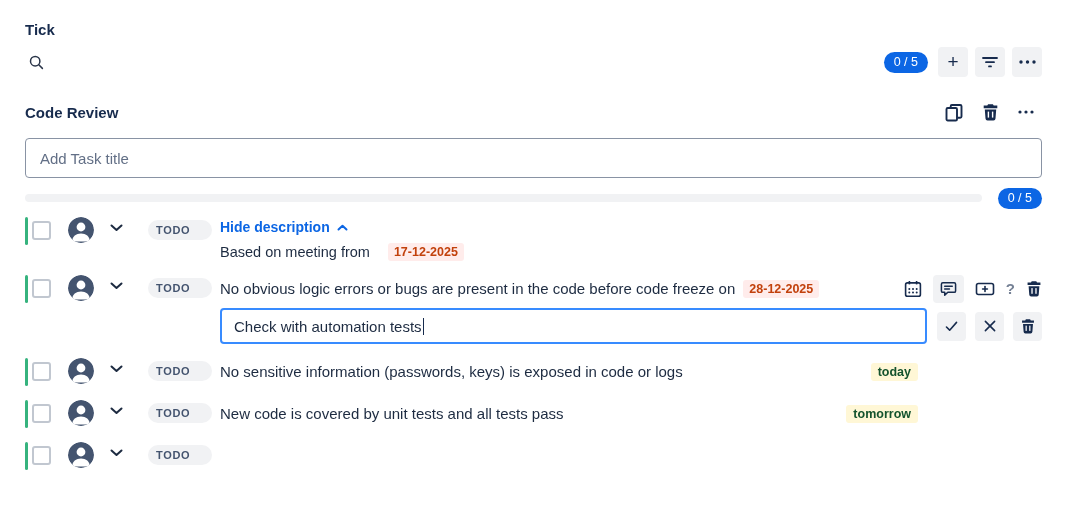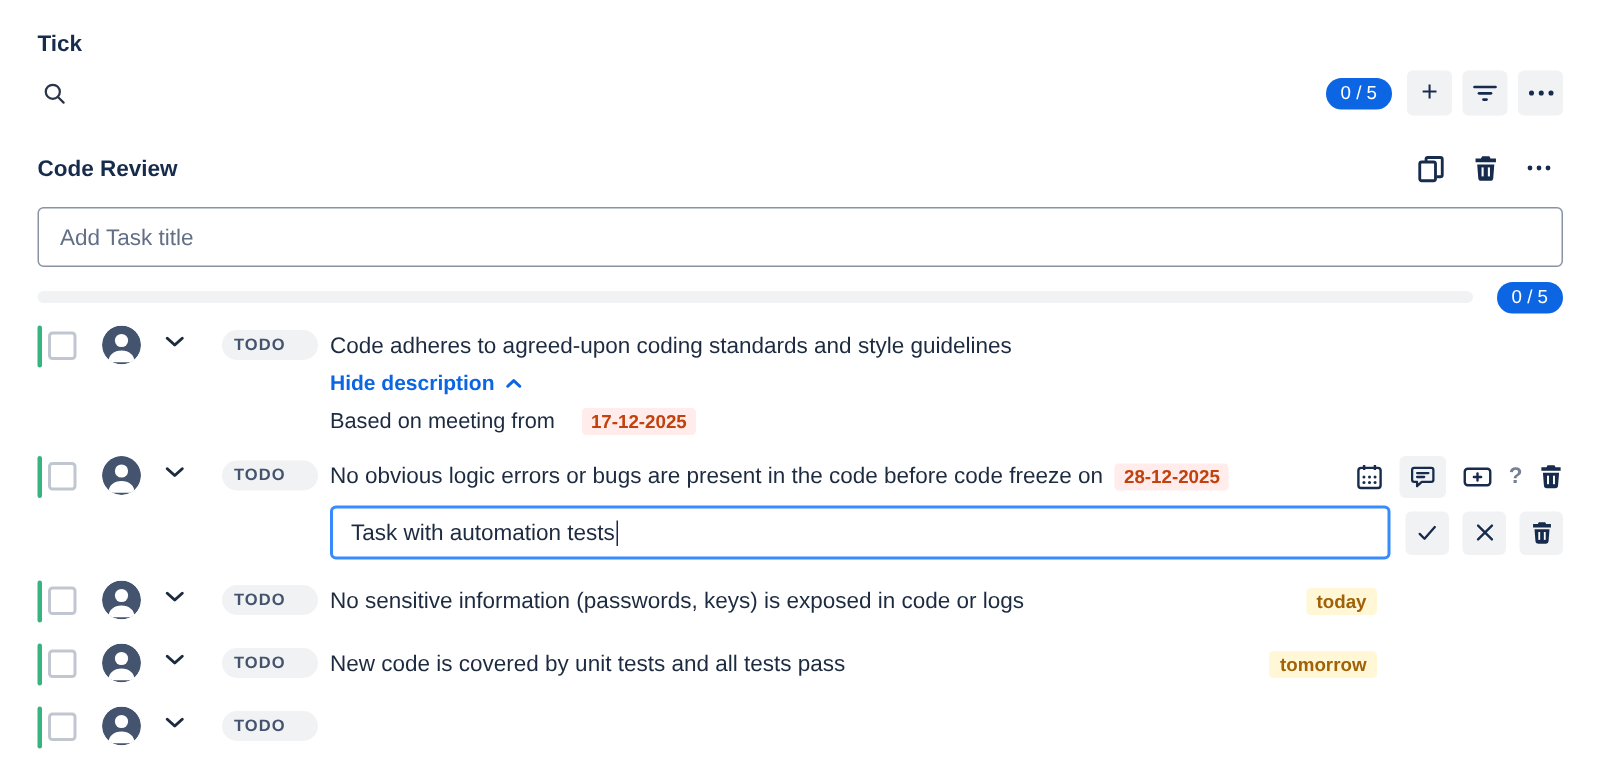--- a/index.html
+++ b/index.html
@@ -30,21 +30,21 @@
   .task{display:flex;align-items:flex-start;margin-bottom:13px;}
   .status-bar{width:3px;height:28px;background:#36B37E;border-radius:2px;margin-top:1px;flex:0 0 auto;}
   .checkbox{width:15px;height:15px;border:2px solid #C1C7D0;border-radius:3px;background:#fff;margin:5px 0 0 4px;flex:0 0 auto;cursor:pointer;}
   .avatar{width:26px;height:26px;border-radius:50%;overflow:hidden;margin:1px 0 0 17px;flex:0 0 auto;cursor:pointer;}
   .chev{margin:8px 0 0 16px;flex:0 0 auto;display:flex;cursor:pointer;}
   .status-badge{margin:4px 0 0 25px;flex:0 0 auto;width:56px;background:#F1F2F4;color:#44546F;font-size:11px;font-weight:700;letter-spacing:.7px;border-radius:10px;padding:4px 0 4px 8px;line-height:12px;cursor:pointer;}
   .content{flex:1;margin-left:8px;min-width:0;}
   .title-line{display:flex;align-items:center;min-height:29px;font-size:15px;color:#1d2b41;}
   .date-badge{margin-left:8px;background:#FFECEB;color:#c2410c;font-size:12.5px;font-weight:700;padding:2px 6px;border-radius:3px;white-space:nowrap;}
   .due-badge{margin-left:auto;margin-right:124px;font-size:12.5px;font-weight:700;padding:2px 7px;border-radius:3px;white-space:nowrap;}
-  .due-orange{background:#FFF7D6;color:#a16207;text-align:right;}
+  .due-orange{background:#FFF7D6;color:#14532d;text-align:right;}
   .due-blue{background:#E9F2FF;color:#0C66E4;}
 
   .row-icons{margin-left:auto;display:flex;align-items:center;gap:11px;}
   .comment-btn{background:#F1F2F4;border:none;border-radius:4px;padding:6px 7px;display:flex;align-items:center;cursor:pointer;}
   .help{color:#758195;font-size:15px;font-weight:700;cursor:pointer;}
 
   .desc{margin-top:2px;}
   .desc-toggle{display:inline-flex;align-items:center;gap:7px;color:#0C66E4;font-size:14px;font-weight:700;cursor:pointer;}
   .desc-meta{margin-top:7px;display:flex;align-items:center;gap:18px;font-size:14.5px;color:#1d2b41;}
   .desc-meta .date-badge{margin-left:0;}
@@ -146,23 +146,20 @@
             <path d="M4.2 24.5c0-4.9 3.9-7.9 8.8-7.9s8.8 3 8.8 7.9z" fill="#fff"></path>
           </svg>
       </div>
       <span class="chev">
         <svg width="13" height="8" viewBox="0 0 13 8" fill="none" stroke="#1d2b41" stroke-width="2" stroke-linecap="round" stroke-linejoin="round">
             <path d="M1.5 1.5 6.5 6l5-4.5"></path>
           </svg>
       </span>
       <span class="status-badge">TODO</span>
       <div class="content">
-        <div class="title-line">
-          <span>Code adheres to agreed-upon coding standards and style guidelines</span>
-        </div>
         <div class="desc">
           <span class="desc-toggle">
             <span>Hide description</span>
             <span style="display:flex;">
               <svg width="11" height="7" viewBox="0 0 11 7" fill="none" stroke="#0C66E4" stroke-width="2" stroke-linecap="round" stroke-linejoin="round">
                   <path d="M1.5 5.5 5.5 1.7l4 3.8"></path>
                 </svg>
             </span>
           </span>
           <div class="desc-meta">
@@ -239,21 +236,21 @@
                     <path d="M2.3 6.6h11.4l-.7 9a2 2 0 0 1-2 1.9H5a2 2 0 0 1-2-1.9z"></path>
                     <rect x="5.2" y="8.6" width="1.4" height="6" fill="#fff"></rect>
                     <rect x="9.4" y="8.6" width="1.4" height="6" fill="#fff"></rect>
                   </svg>
               </span>
             </button>
           </div>
         </div>
         <div class="edit-row">
           <div class="editbox">
-            <span>Task with automation tests</span>
+            <span>Check with automation tests</span>
             <span class="caret"></span>
           </div>
           <button class="mini-btn">
             <span style="display:flex;">
               <svg width="13" height="11" viewBox="0 0 14 12" fill="none" stroke="#172B4D" stroke-width="1.7" stroke-linecap="round" stroke-linejoin="round">
                   <path d="M1.5 6.5 5 10 12.5 1.5"></path>
                 </svg>
             </span>
           </button>
           <button class="mini-btn">

